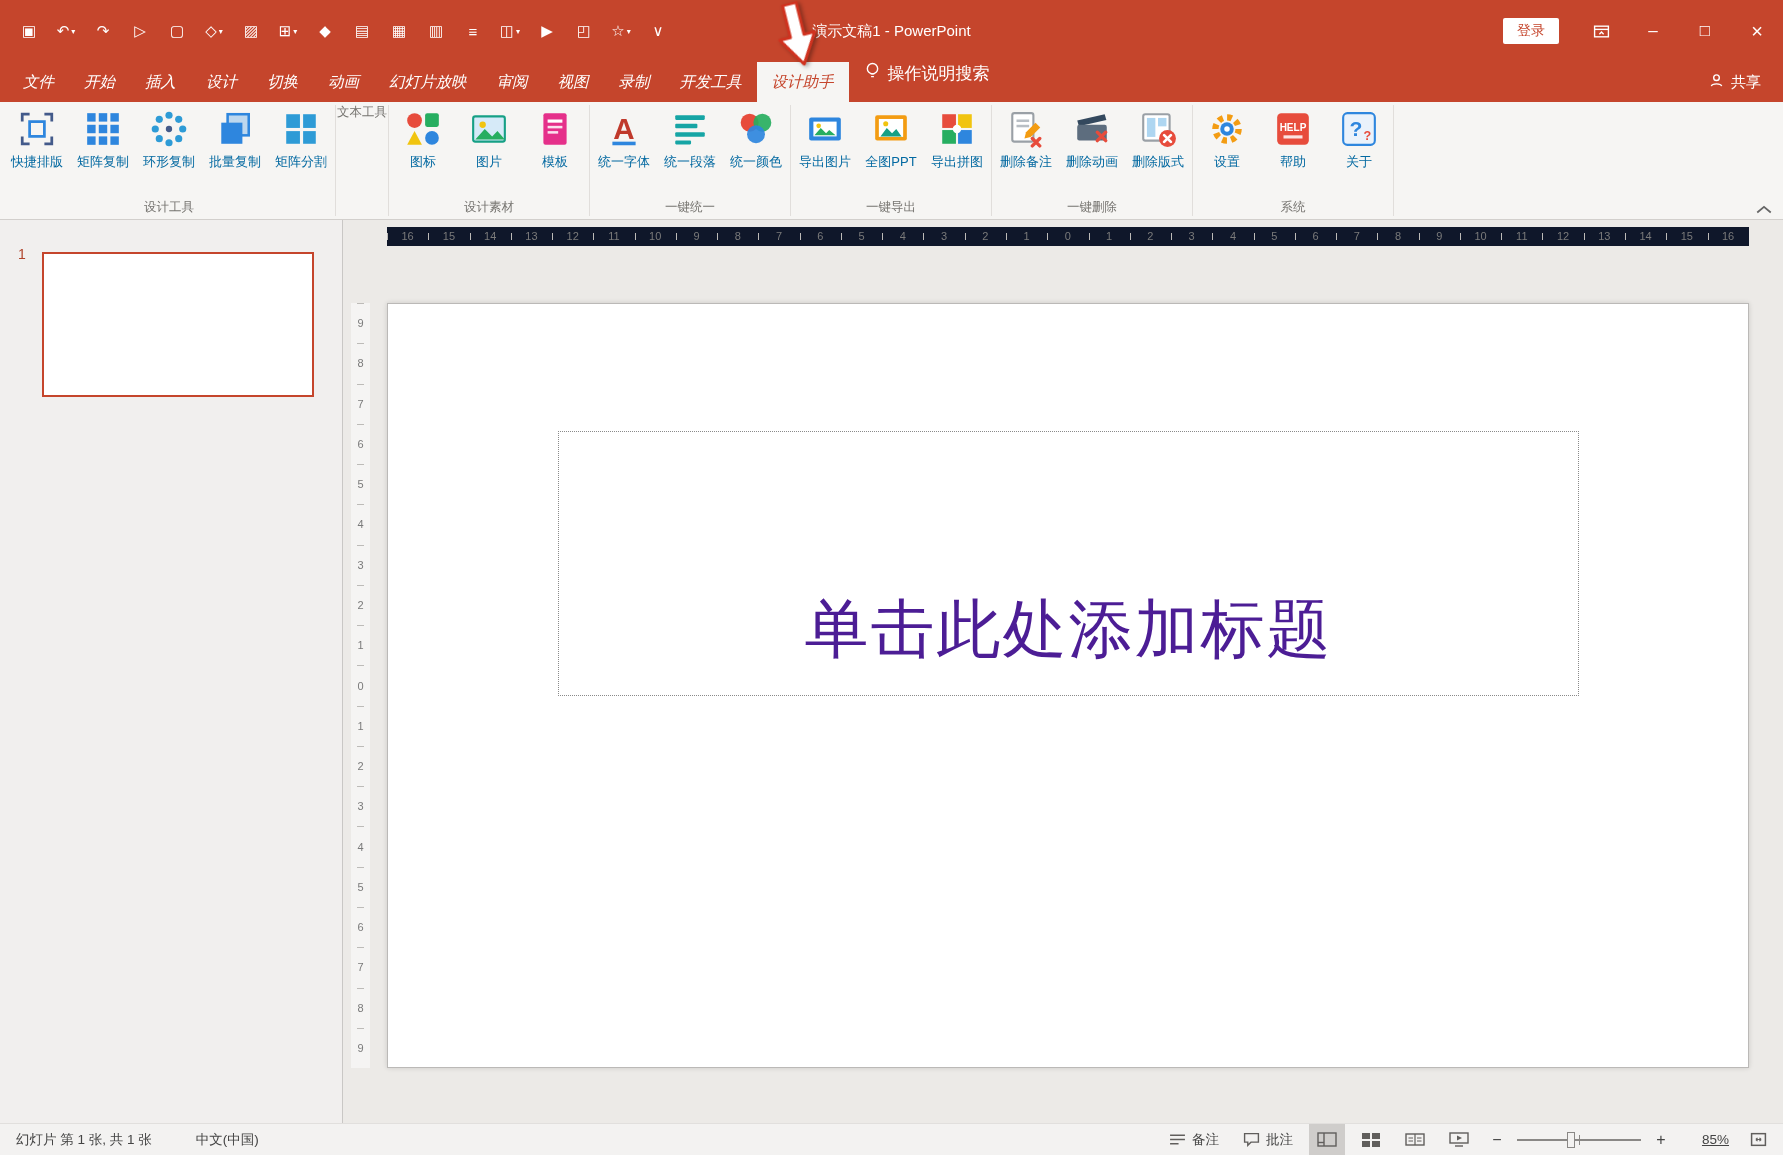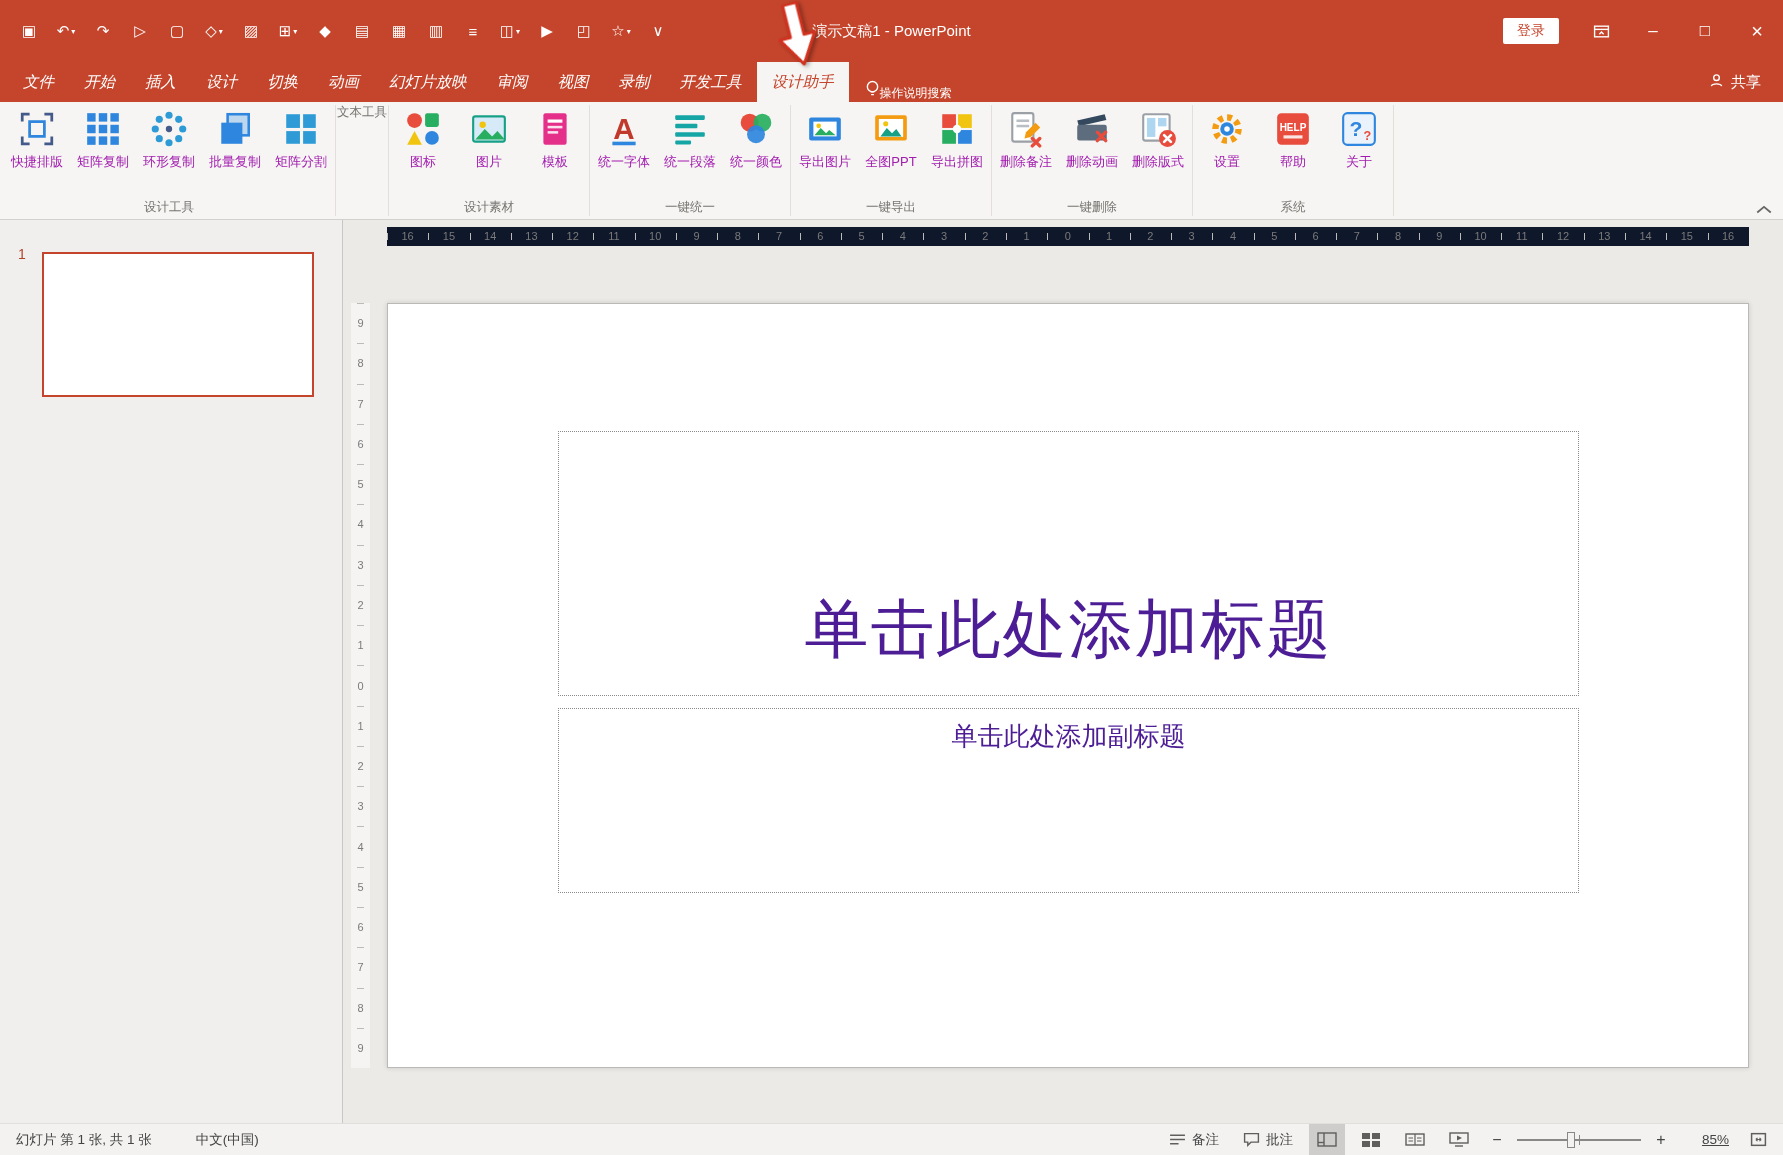--- a/index.html
+++ b/index.html
@@ -17,32 +17,32 @@
   .login-btn { background:#fff; color:var(--brand,#C5452C); font-size:14px; padding:4px 14px; border-radius:2px; margin-right:16px; }
   .win-btn { width:52px; height:62px; display:flex; align-items:center; justify-content:center; font-size:17px; color:#fff; }
   .win-btn.close { font-size:20px; }
   .win-btn svg { width:17px; height:17px; }
 
   
   .tabbar { height:40px; background:var(--brand,#C5452C); display:flex; align-items:stretch; color:#fff; flex:0 0 auto; padding-left:8px; }
   .tabs { display:flex;font-style:italic; }
   .tab { padding:0 15px; display:flex; align-items:center; font-size:15.5px; white-space:nowrap; }
   .tab.active { background:#F6F5F3; color:var(--brand,#C5452C); }
-  .tellme { display:flex; align-items:flex-end; gap:0; margin-left:16px; font-size:12px; }
+  .tellme { display:flex; align-items:flex-start; gap:8px; margin-left:16px; font-size:17px; }
   .share { margin-left:auto; margin-right:22px; display:flex; align-items:center; gap:7px; font-size:15px; }
 
   
   .ribbon { height:118px; background:#F6F5F3; border-bottom:1px solid #D2CFCC; display:flex; position:relative; flex:0 0 auto; padding-left:4px; }
   .rgroups { display:flex; }
   .rgroup { display:flex; flex-direction:column; }
   .rrow { display:flex; flex:1; align-items:flex-start; padding-top:5px; }
   .rbtn { width:66px; display:flex; flex-direction:column; align-items:center; padding:3px 2px; }
   .ricon { width:38px; height:38px; }
   .ricon svg { width:100%; height:100%; display:block; }
-  .rlabel { font-size:13px; color:#a21caf; margin-top:5px; white-space:nowrap; }
+  .rlabel { font-size:13px; color:#0369a1; margin-top:5px; white-space:nowrap; }
   .rgroup-name { height:22px; text-align:center; font-size:12.5px; color:#767470; line-height:20px; }
   .rsep { width:1px; background:#E1DEDB; margin:3px 1px; }
   .ribbon-collapse { position:absolute; right:10px; bottom:4px; width:18px; height:14px; }
 
   
   .workspace { flex:1; display:flex; min-height:0; }
   .slides-panel { width:343px; background:#F1EFEE; border-right:1px solid #C9C7C5; position:relative; flex:0 0 auto; }
   .thumb-number { position:absolute; left:18px; top:26px; font-size:14px; color:#B0432A; }
   .thumb { position:absolute; left:42px; top:32px; width:272px; height:145px; background:#fff; border:2px solid var(--brand,#C5452C); }
 
@@ -491,23 +491,20 @@
           <div class="vcell">5</div>
           <div class="vcell">6</div>
           <div class="vcell">7</div>
           <div class="vcell">8</div>
           <div class="vcell">9</div>
         </div>
       <div class="canvas">
         <div class="ph ph-title">
           <span>单击此处添加标题</span>
         </div>
-        <div class="ph ph-subtitle">
-          <span>单击此处添加副标题</span>
-        </div>
       </div>
     </div>
   </div>
 
   <div class="statusbar">
     <div class="sb-left">
       <span>幻灯片 第 1 张, 共 1 张</span>
       <span>中文(中国)</span>
     </div>
     <div class="sb-right">

